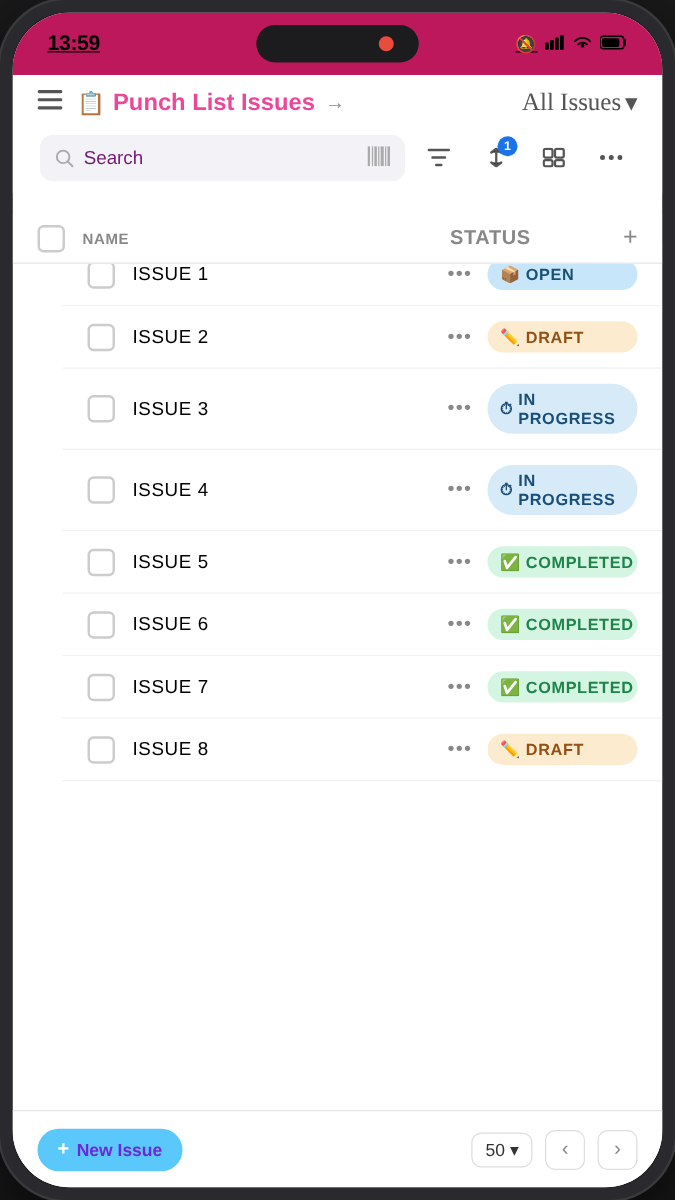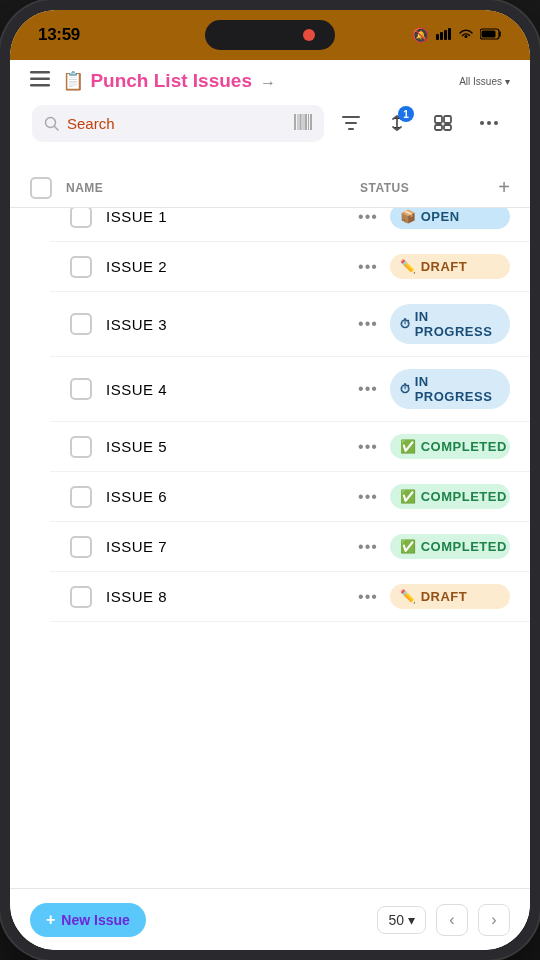--- a/index.html
+++ b/index.html
@@ -26,26 +26,27 @@
       height: 100%;
       background: #fff;
       border-radius: 46px;
       overflow: hidden;
       display: flex;
       flex-direction: column;
     }
     
     .status-bar {
       height: 50px;
-      background: #a16207;
+      background: #be185d;
       display: flex;
       align-items: center;
       justify-content: space-between;
       padding: 0 28px;
       flex-shrink: 0;
+      text-decoration: underline;
     }
     .status-time {
       font-size: 17px;
       font-weight: 600;
       color: #000;
       letter-spacing: -0.3px;
     }
     .status-icons {
       display: flex;
       align-items: center;
@@ -102,42 +103,43 @@
     .header-title {
       font-size: 19px;
       font-weight: 700;
       color: #ec4899;
     }
     .header-arrow { font-size: 16px; color: #888; margin: 0 2px; }
     .all-issues-btn {
       display: flex;
       align-items: center;
       gap: 3px;
-      font-size: 10px;
+      font-size: 20px;
       color: #555;
       font-weight: 500;
       cursor: pointer;
+      font-family: Liberation Serif, serif;
     }
     
     .toolbar {
       display: flex;
       align-items: center;
       gap: 8px;
       padding: 0 2px 2px;
     }
     .search-box {
       flex: 1;
       display: flex;
       align-items: center;
       background: #f2f2f7;
       border-radius: 10px;
       padding: 9px 12px;
       gap: 8px;
     }
-    .search-placeholder { font-size: 15px; color: #c2410c; flex: 1; }
+    .search-placeholder { font-size: 15px; color: #701a75; flex: 1; }
     .search-icon-right { font-size: 14px; color: #888; }
     .toolbar-btn {
       width: 38px;
       height: 38px;
       display: flex;
       align-items: center;
       justify-content: center;
       border-radius: 8px;
       cursor: pointer;
       font-size: 18px;
@@ -171,21 +173,21 @@
       padding: 8px 20px;
       border-bottom: 1px solid #e5e5ea;
       background: #fff;
       position: sticky;
       top: 16px;
       z-index: 5;
     }
     .col-check { width: 36px; flex-shrink: 0; }
     .col-name { flex: 1; font-size: 12px; font-weight: 600; color: #888; text-transform: uppercase; letter-spacing: 0.5px; }
     .col-dots { width: 44px; flex-shrink: 0; }
-    .col-status { width: 120px; font-size: 12px; font-weight: 600; color: #888; text-transform: uppercase; letter-spacing: 0.5px; flex-shrink: 0; }
+    .col-status { width: 120px; font-size: 16px; font-weight: 600; color: #888; text-transform: uppercase; letter-spacing: 0.5px; flex-shrink: 0; }
     .col-add { width: 30px; display: flex; justify-content: flex-end; flex-shrink: 0; }
     .add-btn { font-size: 20px; color: #888; cursor: pointer; }
     .table-row {
       display: flex;
       align-items: center;
       padding: 12px 20px;
       border-bottom: 1px solid #f0f0f5;
       background: #fff;
       margin-left: 40px;
     }

